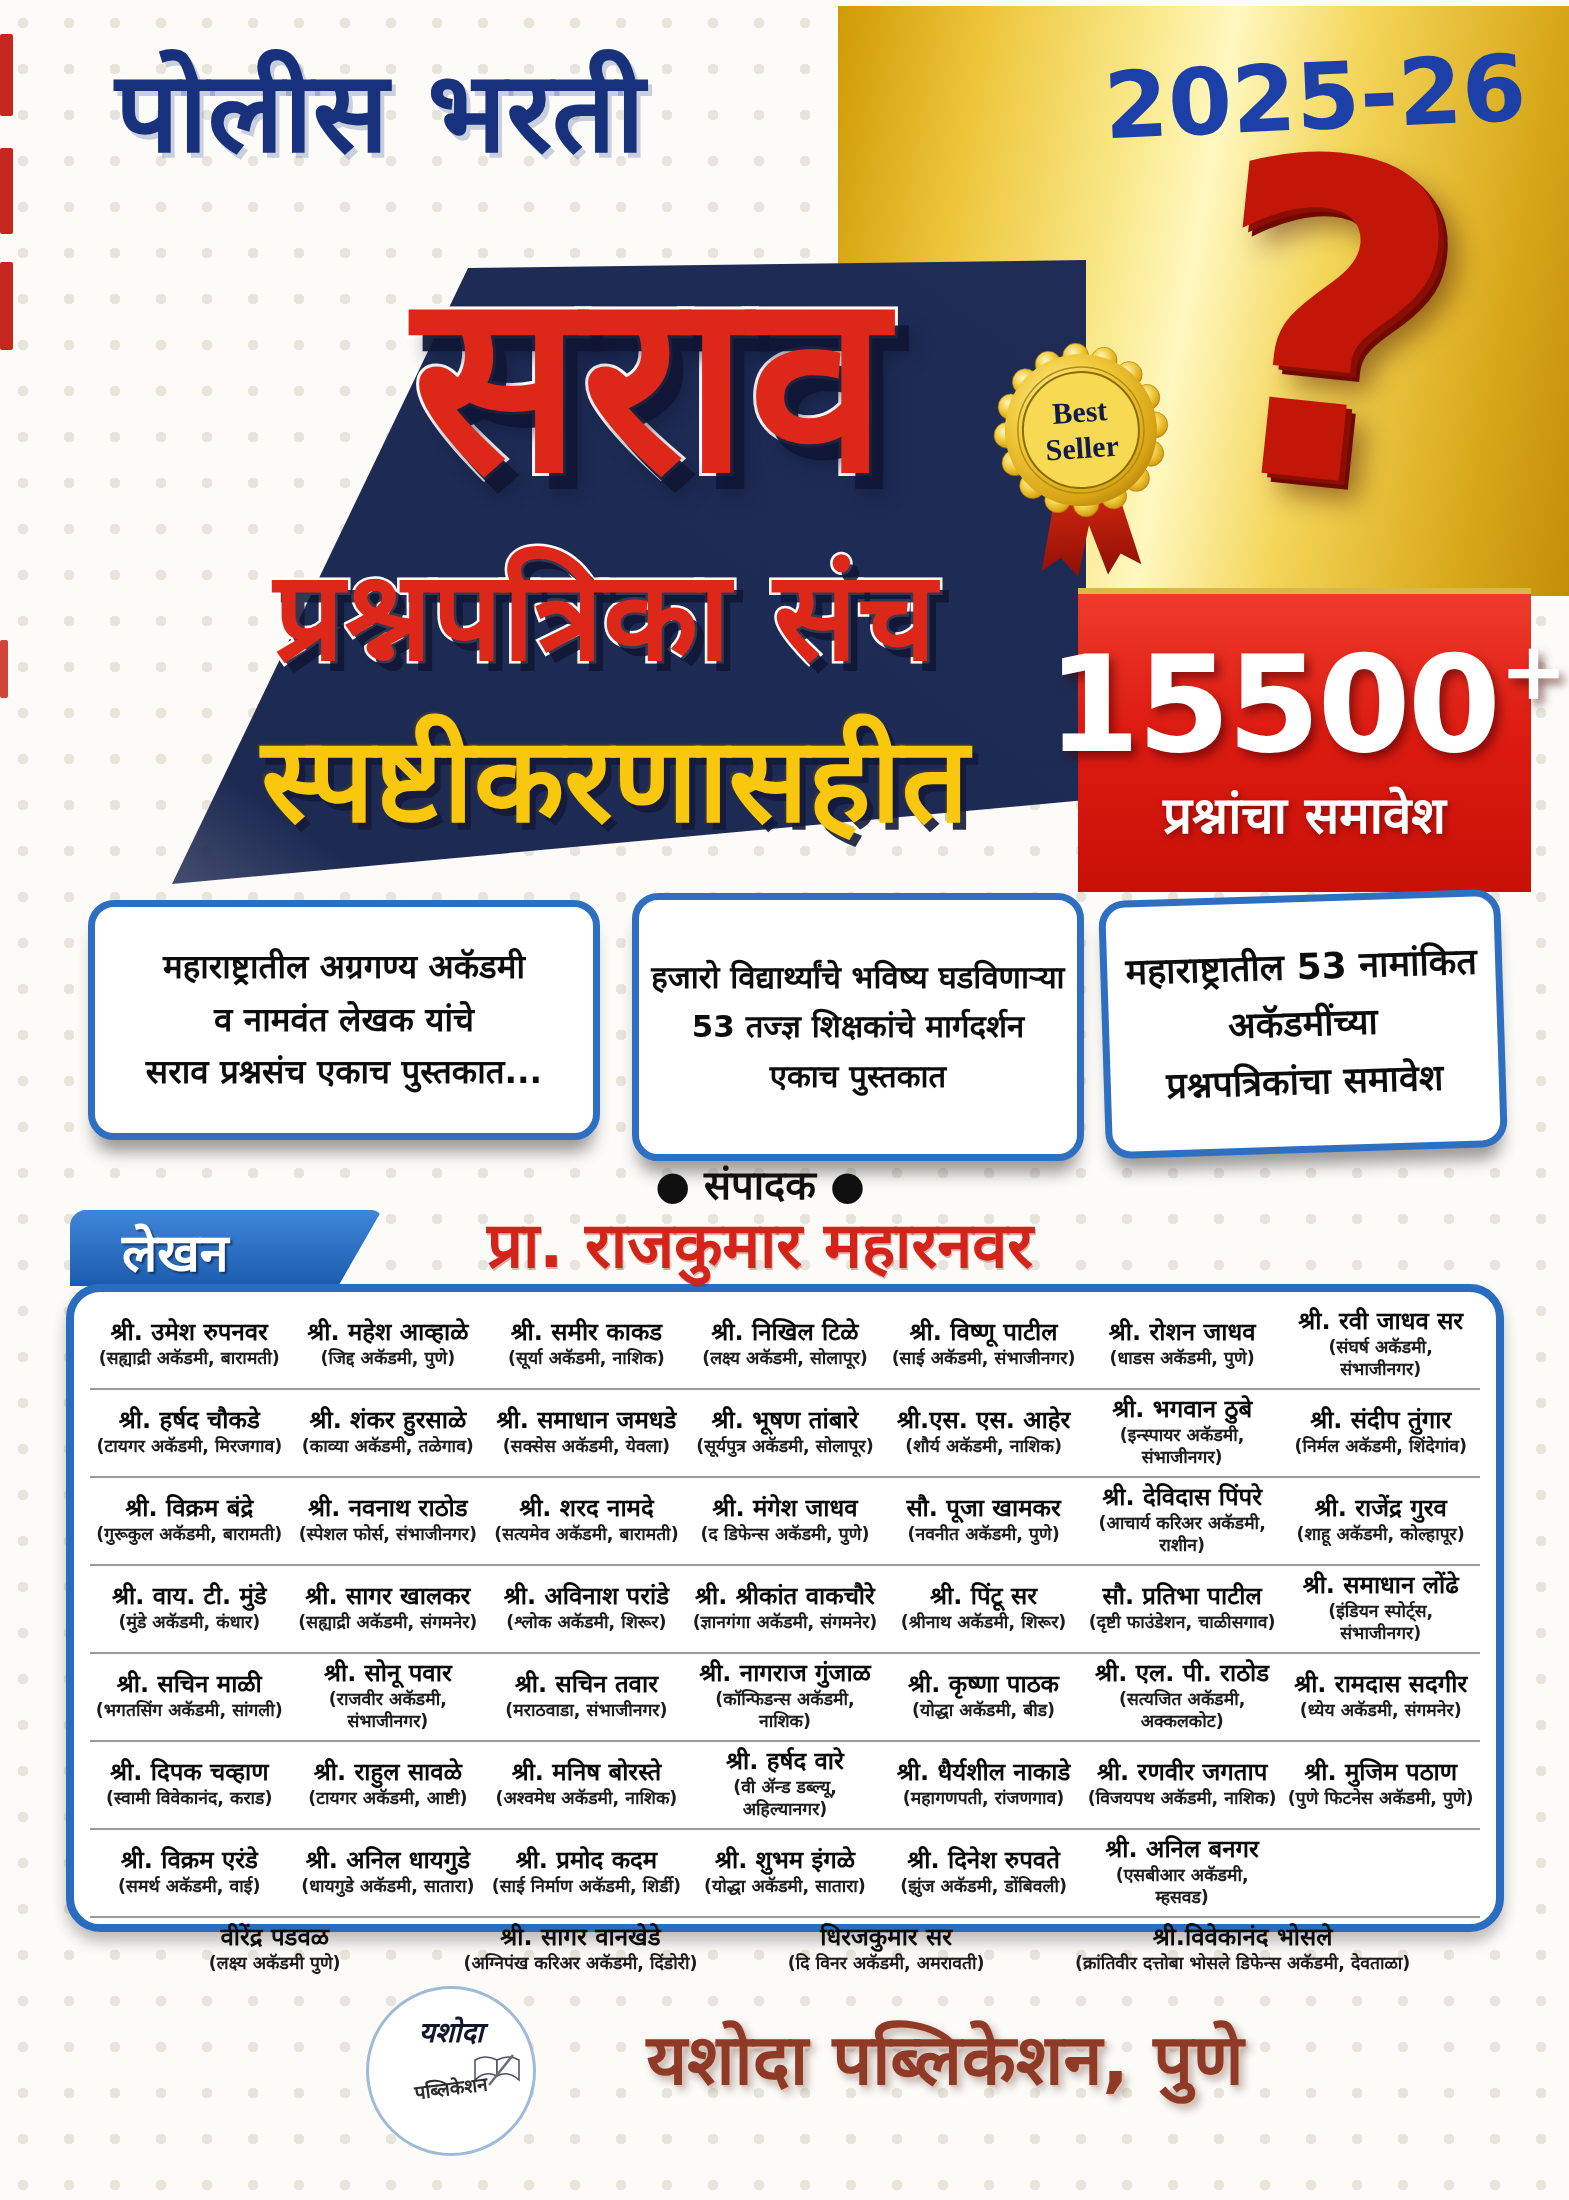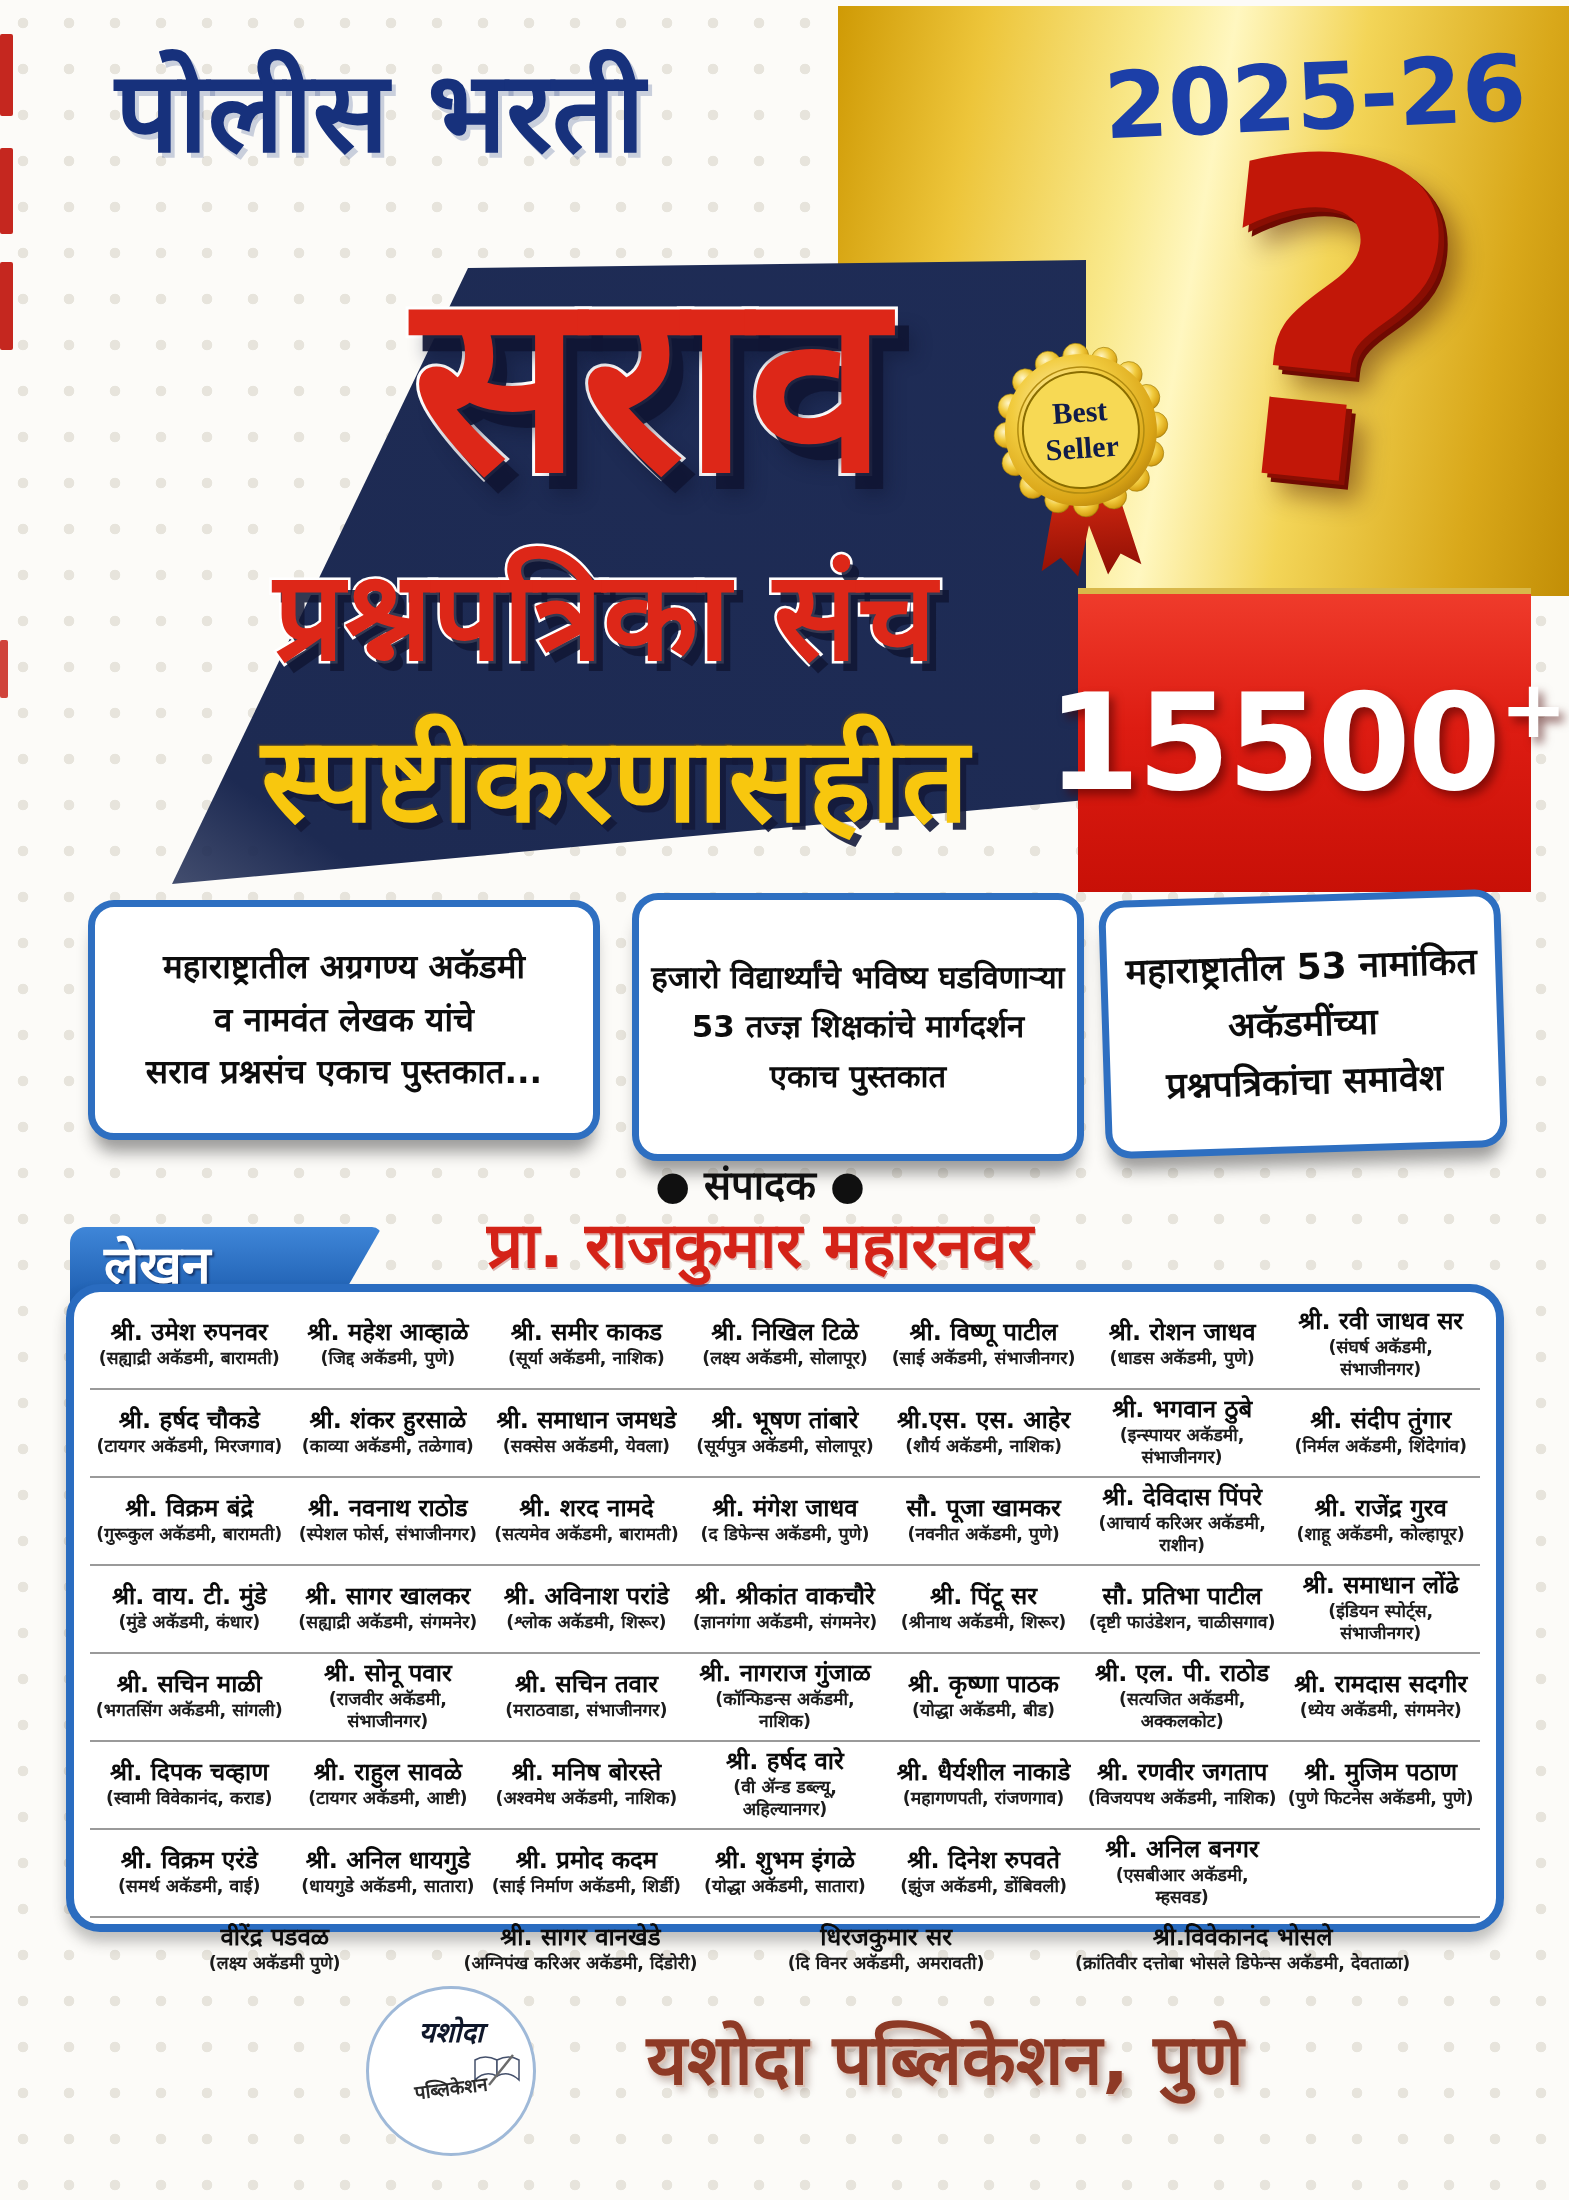--- a/index.html
+++ b/index.html
@@ -96,21 +96,21 @@
     position:absolute;left:310px;top:1200px;width:900px;z-index:6;
     font-size:63px;font-weight:800;color:#d42318;text-align:center;
     text-shadow:1px 2px 0 rgba(150,20,10,.3);
   }
   
   .lekhan-tab{
     position:absolute;left:70px;top:1210px;width:312px;height:76px;z-index:4;
     background:linear-gradient(180deg,#3f86d8,#1c5cae);
     clip-path:polygon(0 0,100% 0,86% 100%,0 100%);
     border-radius:16px 10px 0 0;
-    display:flex;align-items:flex-start;justify-content:flex-start;padding-left:34px;box-sizing:border-box;margin-top:17px;
+    display:flex;align-items:flex-end;justify-content:flex-start;padding-left:52px;box-sizing:border-box;
   }
   .lekhan-tab span{font-size:52px;font-weight:800;color:#fff;text-shadow:2px 2px 2px rgba(0,0,30,.5);}
   .authors-panel{
     position:absolute;left:66px;top:1284px;width:1438px;height:648px;z-index:5;
     background:#ffffff;border:8px solid #2a6cc0;border-radius:34px;box-sizing:border-box;
     box-shadow:0 10px 14px rgba(50,50,50,.3);
   }
   .authors-grid{height:100%;box-sizing:border-box;padding:10px 16px;display:flex;flex-direction:column;justify-content:space-between;}
   .author-row{display:grid;grid-template-columns:repeat(7,1fr);align-items:center;padding:4px 0 7px;border-bottom:2px solid #9a9a9a;}
   .author-row:last-child{border-bottom:none;}
@@ -195,20 +195,21 @@
   </svg>
 
   <div class="main-title">सराव</div>
   <div class="subtitle1">प्रश्नपत्रिका संच</div>
   <div class="subtitle2">स्पष्टीकरणासहीत</div>
 
   <div class="count-block">
     <div class="count-number">
       <span>15500</span><sup>+</sup>
     </div>
+    <div class="count-caption">प्रश्नांचा समावेश</div>
   </div>
 
   <div class="info-box box1">
       <div class="box-line">महाराष्ट्रातील अग्रगण्य अकॅडमी</div>
       <div class="box-line">व नामवंत लेखक यांचे</div>
       <div class="box-line">सराव प्रश्नसंच एकाच पुस्तकात...</div>
     </div>
   <div class="info-box box2">
       <div class="box-line">हजारो विद्यार्थ्यांचे भविष्य घडविणाऱ्या</div>
       <div class="box-line">53 तज्ज्ञ शिक्षकांचे मार्गदर्शन</div>

